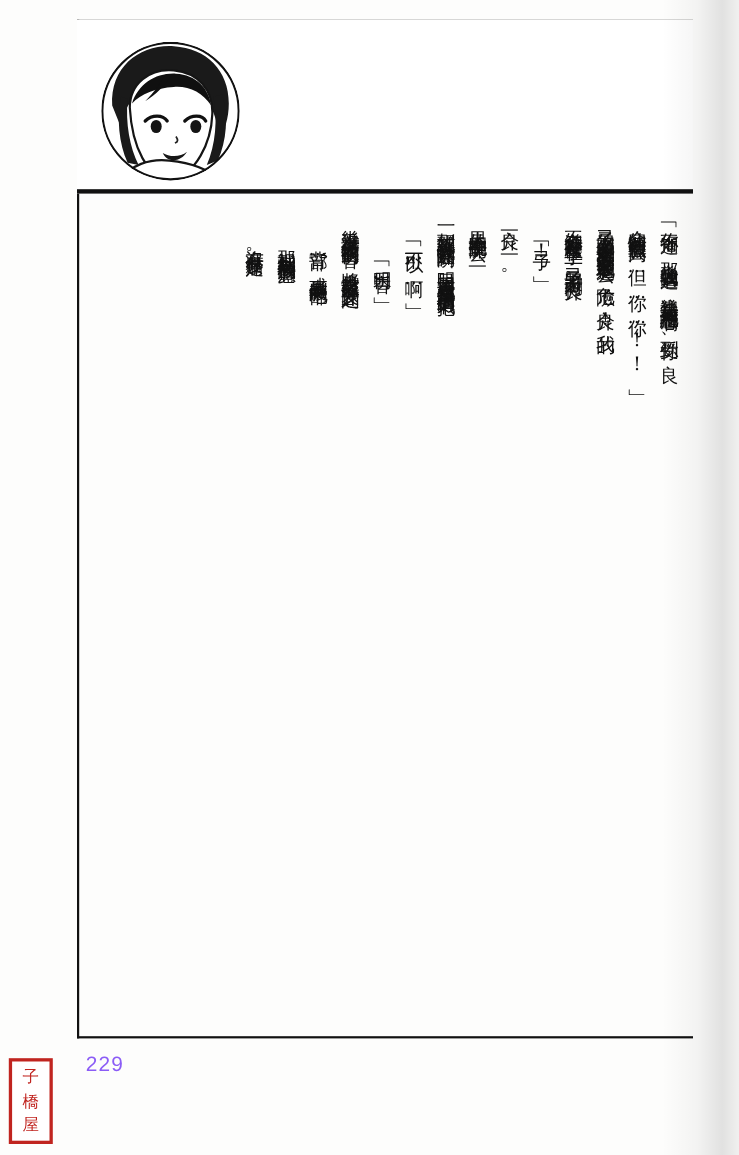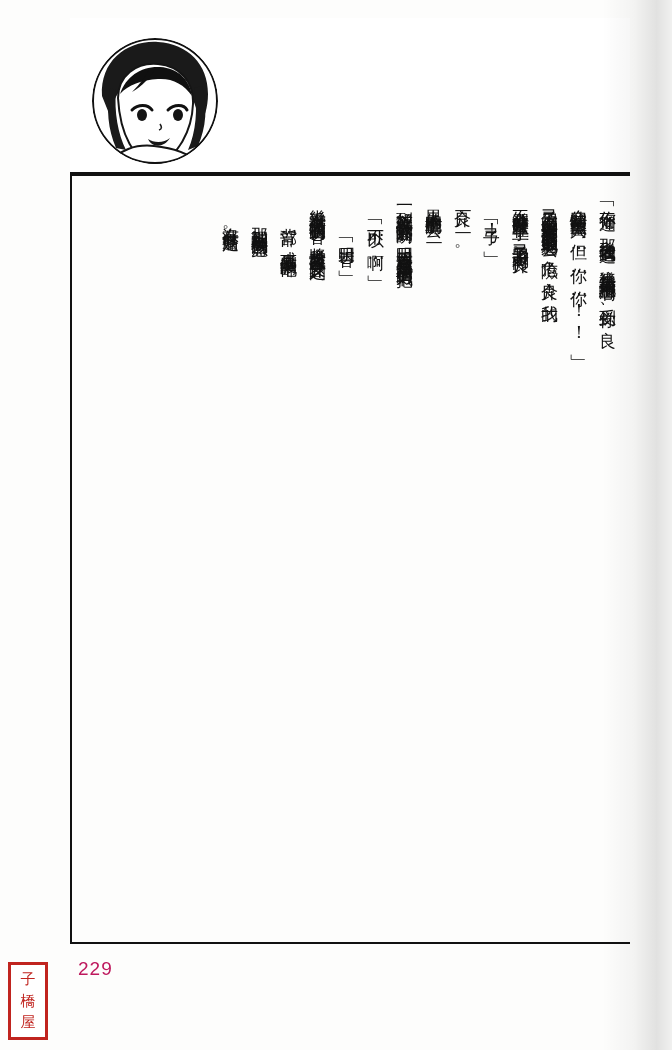--- a/index.html
+++ b/index.html
@@ -101,21 +101,21 @@
     height: 100%;
   }
   .vline.indent-1 { padding-top: 18px; }
   .vline.indent-2 { padding-top: 36px; }
   .page-number {
     position: absolute;
     left: 78px;
     top: 958px;
     font-family: "Liberation Sans", sans-serif;
     font-size: 19px;
-    color: #be185d;
+    color: #8b5cf6;
     letter-spacing: 1px;
   }
   
   .seal {
     position: absolute;
     left: 8px;
     top: 962px;
     width: 40px;
     height: 78px;
     border: 3px solid #c0241f;

